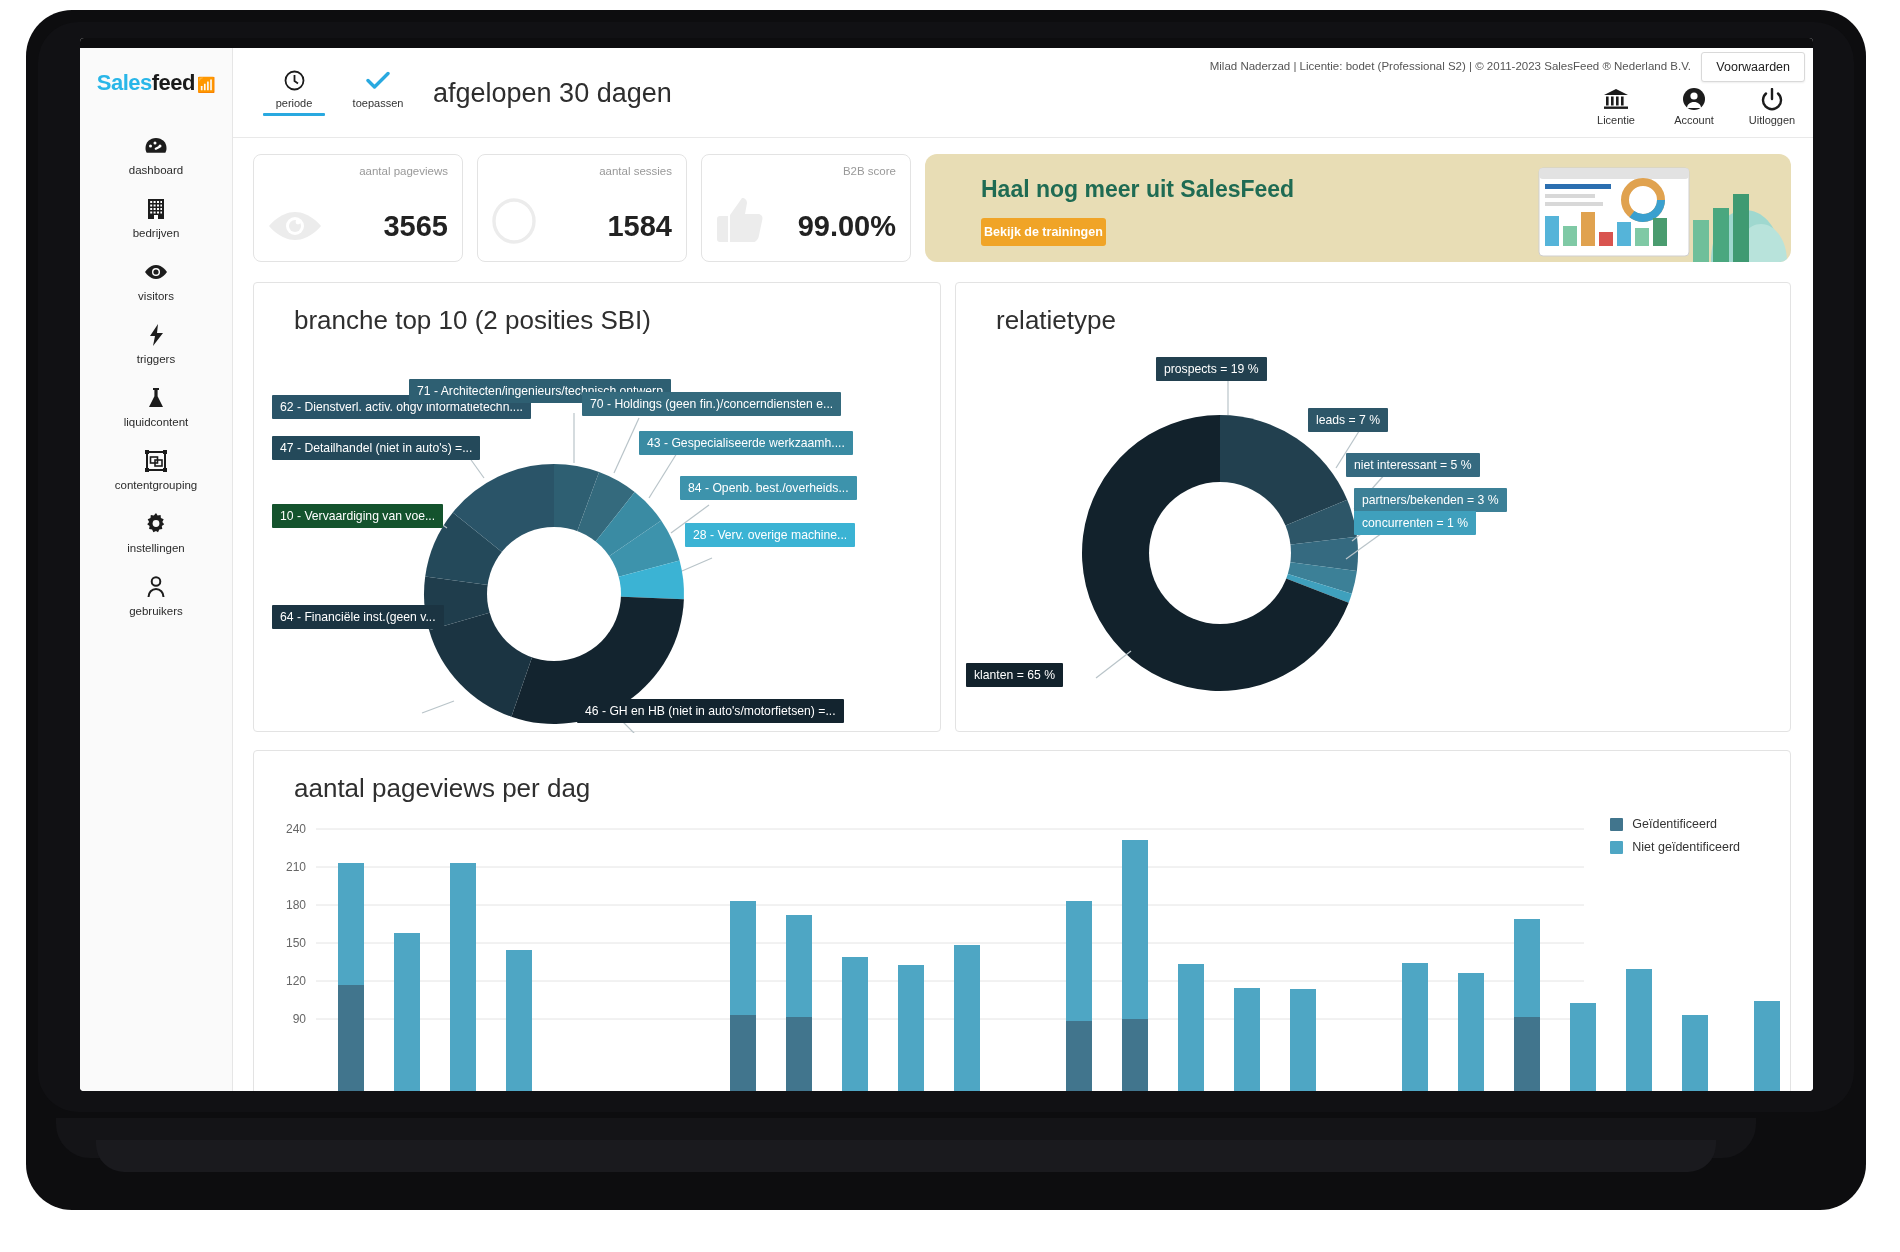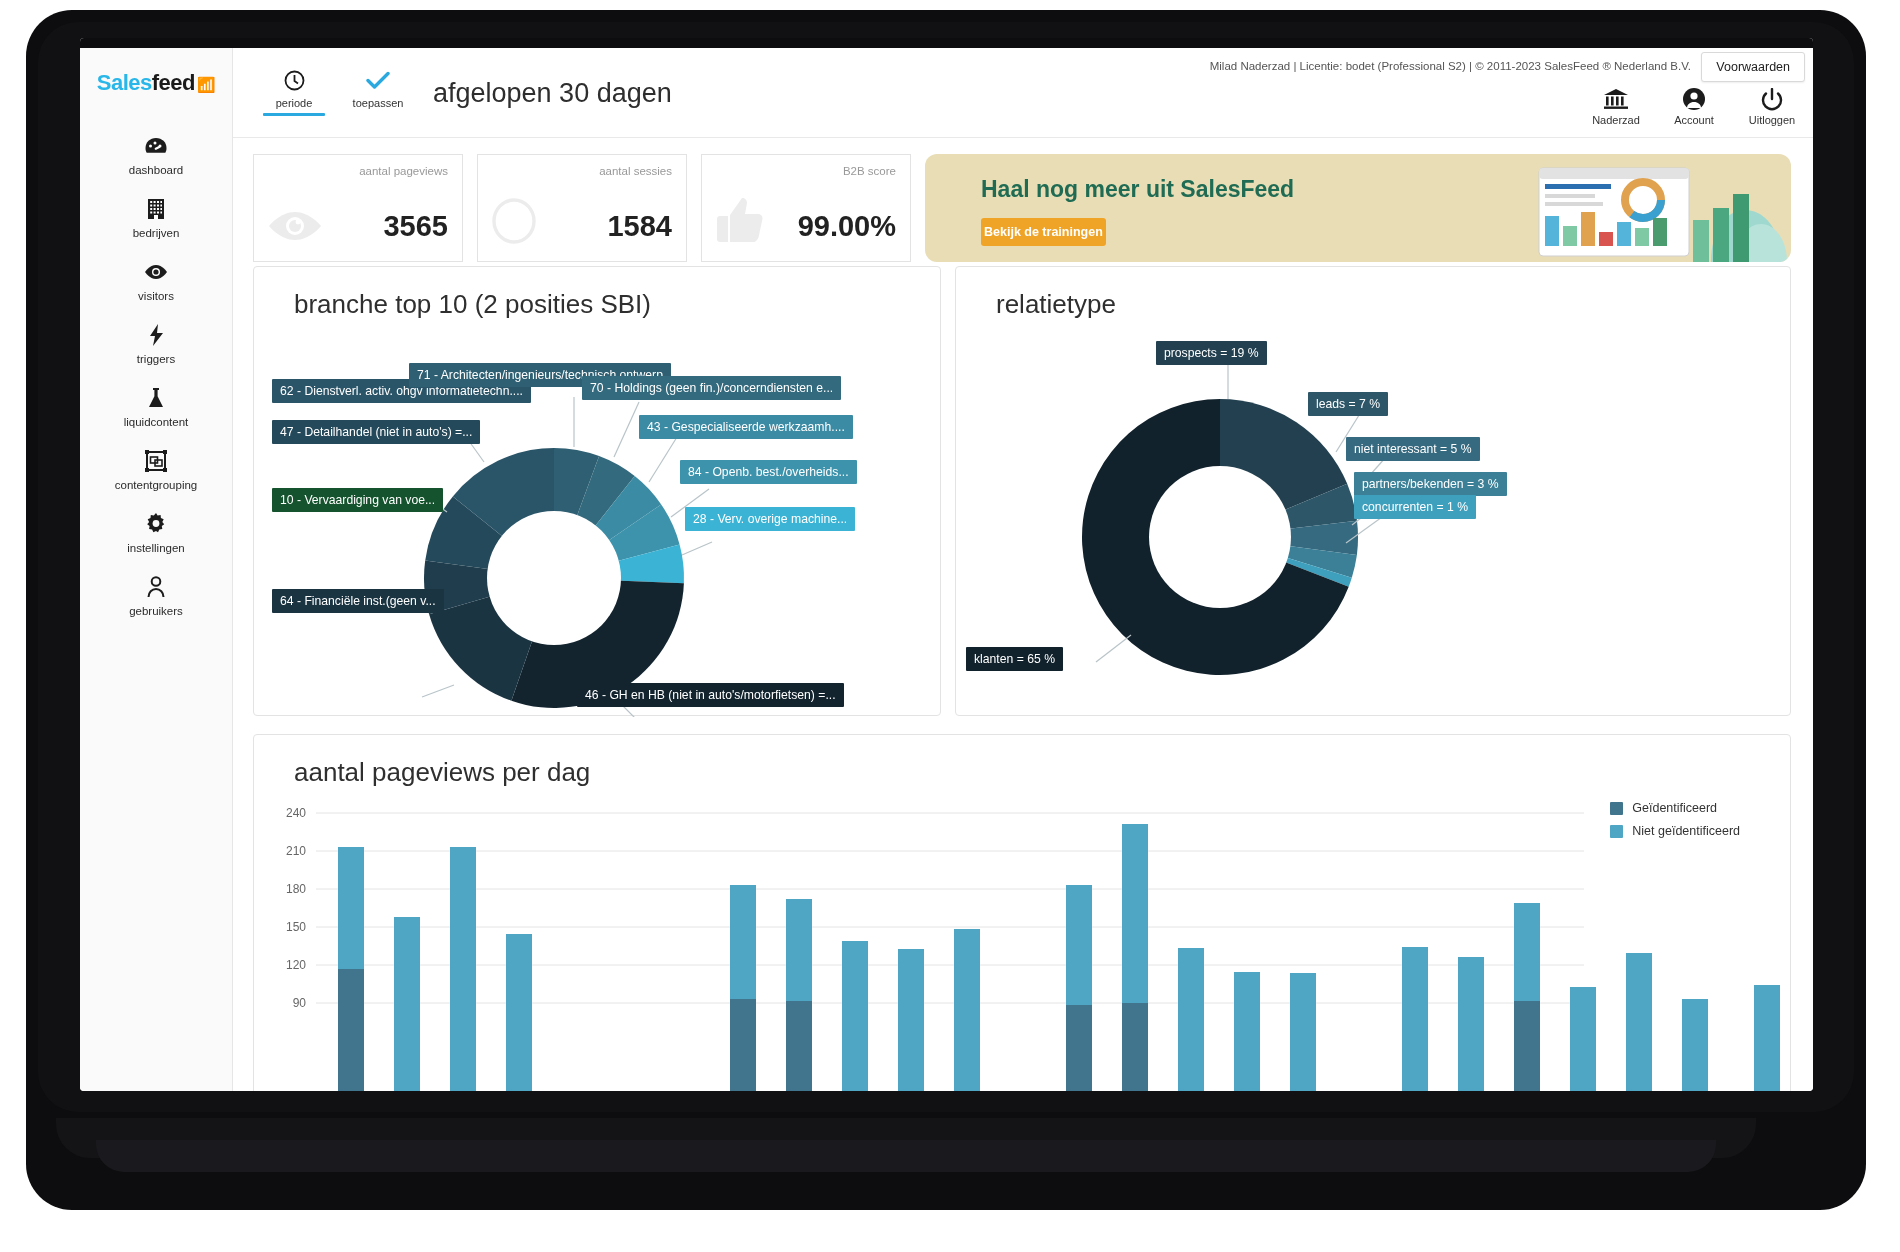--- a/index.html
+++ b/index.html
@@ -88,38 +88,38 @@
   .header-right { position: absolute; right: 14px; top: 38px; display: flex; gap: 24px; }
   .hr-item { display: flex; flex-direction: column; align-items: center; cursor: pointer; width: 54px; }
   .hr-icon { color: #1c1c1c; height: 26px; display:flex; align-items:center; }
   .hr-label { font-size: 11px; color: #333; margin-top: 2px; }
 
   
   .content { position: absolute; left: 153px; top: 100px; right: 0; bottom: 0; background: #fff; padding: 16px 22px 0 20px; }
 
   .kpi-row { display: flex; gap: 14px; }
   .kpi-card {
-    width: 210px; height: 108px; border: 1px solid #e3e3e3; border-radius: 0;
+    width: 210px; height: 108px; border: 1px solid #e3e3e3; border-radius: 8px;
     background: #fff; position: relative; padding: 10px 14px;
   }
   .kpi-label { position: absolute; right: 14px; top: 10px; font-size: 11.5px; color: #999; }
   .kpi-value { position: absolute; right: 14px; bottom: 18px; font-size: 29px; font-weight: bold; color: #222; }
   .kpi-icon { position: absolute; left: 12px; bottom: 12px; color: #e8e8e8; }
 
   .promo {
     flex: 1; height: 108px; background: #e8ddb5; border-radius: 12px; position: relative; overflow: hidden;
   }
   .promo-title { position: absolute; left: 56px; top: 22px; font-size: 23px; font-weight: bold; color: #1f6b53; }
   .promo-btn {
     position: absolute; left: 56px; top: 64px; background: #f0a427; color: #fff;
     border: none; border-radius: 3px; padding: 7px 3px; font-size: 12.5px; font-weight: bold; cursor: pointer;
   }
   .promo-art { position: absolute; right: 0; top: 0; width: 260px; height: 108px; }
 
-  .charts-row { display: flex; gap: 14px; margin-top: 4px; }
+  .charts-row { display: flex; gap: 14px; margin-top: 20px; }
   .panel { border: 1px solid #e3e3e3; border-radius: 4px; background: #fff; position: relative; }
   .panel-title { font-size: 26px; font-weight: 300; color: #2f2f2f; padding: 22px 0 0 40px; }
   .panel-branche { width: 688px; height: 450px; }
   .panel-relatie { flex: 1; height: 450px; }
 
   .donut-wrap { position: absolute; inset: 0; }
   .donut-wrap svg { position: absolute; }
 
   .lbl {
     position: absolute; color: #fff; font-size: 12.2px; padding: 5px 8px;
@@ -292,21 +292,21 @@
           <span class="hr-icon">
             <svg width="26" height="22" viewBox="0 0 26 22">
                 <path d="M13 1L1 7h24L13 1z" fill="#1c1c1c"></path>
                 <rect x="3" y="8.5" width="2.6" height="9" fill="#1c1c1c"></rect>
                 <rect x="8" y="8.5" width="2.6" height="9" fill="#1c1c1c"></rect>
                 <rect x="13" y="8.5" width="2.6" height="9" fill="#1c1c1c"></rect>
                 <rect x="18" y="8.5" width="2.6" height="9" fill="#1c1c1c"></rect>
                 <rect x="1" y="18.5" width="24" height="2.4" fill="#1c1c1c"></rect>
               </svg>
           </span>
-          <span class="hr-label">Naderzad</span>
+          <span class="hr-label">Licentie</span>
         </div>
         <div class="hr-item">
           <span class="hr-icon">
             <svg width="24" height="24" viewBox="0 0 24 24">
                 <circle cx="12" cy="12" r="11" fill="#1c1c1c"></circle>
                 <circle cx="12" cy="9" r="3.6" fill="#fff"></circle>
                 <path d="M5 21c0-3.6 3.1-6 7-6s7 2.4 7 6" fill="#fff"></path>
               </svg>
           </span>
           <span class="hr-label">Account</span>

